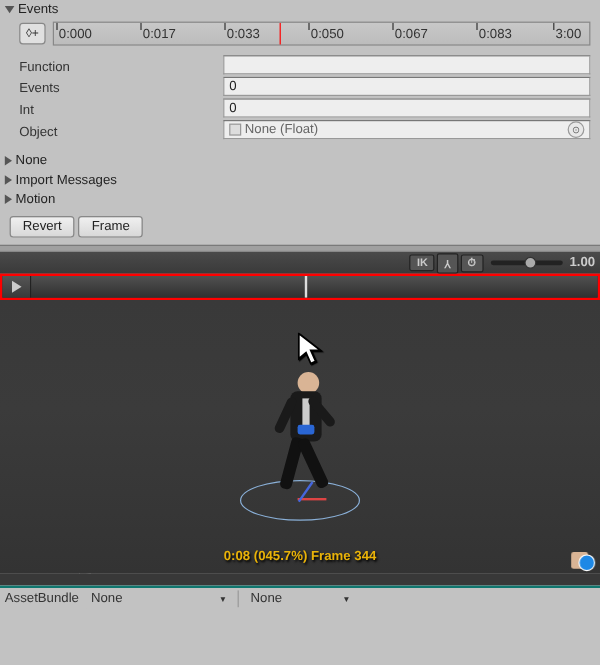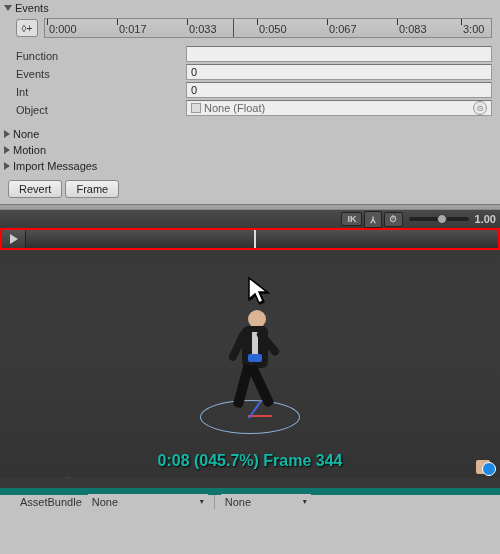--- a/index.html
+++ b/index.html
@@ -69,27 +69,27 @@
   .torso::after { content:''; position:absolute; left:10px; top:6px; width:6px; height:28px; background:#ccc; }
   .arm-l { position: absolute; top: 20px; left: 4px; width: 8px; height: 32px; background: #1a1a1a; border-radius: 4px; transform: rotate(25deg); }
   .arm-r { position: absolute; top: 18px; left: 34px; width: 8px; height: 30px; background: #1a1a1a; border-radius: 4px; transform: rotate(-40deg); }
   .leg-l { position: absolute; top: 54px; left: 8px; width: 10px; height: 44px; background: #111; border-radius: 4px; transform: rotate(15deg); }
   .leg-r { position: absolute; top: 54px; left: 26px; width: 10px; height: 44px; background: #111; border-radius: 4px; transform: rotate(-25deg); }
   .belt { position: absolute; top: 44px; left: 18px; width: 14px; height: 8px; background: #2a66d4; border-radius: 2px; }
   .gizmo-ring { position: absolute; top: 150px; left: 200px; width: 100px; height: 34px; border: 1px solid #8ab0d8; border-radius: 50%; }
   .gizmo-x { position: absolute; top: 165px; left: 248px; width: 24px; height: 2px; background: #d44; }
   .gizmo-z { position: absolute; top: 148px; left: 248px; width: 2px; height: 20px; background: #46d; transform: rotate(35deg); transform-origin: bottom; }
   
-  .frame-readout { position: absolute; bottom: 8px; left: 50%; transform: translateX(-50%); color: #14b8a6; font-weight: bold; text-shadow: 1px 1px 2px #000; font-size: 16px; }
+  .frame-readout { position: absolute; bottom: 8px; left: 50%; transform: translateX(-50%); color: #eab308; font-weight: bold; text-shadow: 1px 1px 2px #000; font-size: 11px; }
   .corner-avatar { position: absolute; bottom: 4px; right: 10px; width: 14px; height: 14px; background: #d9b495; border-radius: 2px; }
   .corner-dot { position: absolute; bottom: 2px; right: 4px; width: 14px; height: 14px; background: #1e88e5; border-radius: 50%; border: 1px solid #fff; }
   
   .dark-bar { height: 10px; background: #383838; }
   
-  .bottom-bar { height: 20px; background: #c2c2c2; display: flex; align-items: center; padding: 0 20px; gap: 6px; border-top: 7px solid #0f766e; }
+  .bottom-bar { height: 20px; background: #c2c2c2; display: flex; align-items: center; padding: 0 4px; gap: 6px; border-top: 2px solid #0f766e; }
   .bb-label { color: #333; }
   .bb-dd { flex: 0 0 120px; height: 15px; background: #c2c2c2; border: none; color: #333; display: flex; align-items: center; justify-content: space-between; padding: 0 4px; cursor: pointer; }
   .bb-sep { width: 1px; height: 14px; background: #999; }
   .dd-arrow { font-size: 8px; }
 </style>
 </head>
 <body>
 
 <div class="inspector">
 
@@ -148,25 +148,25 @@
       </div>
     </div>
   </div>
 
   <div class="section-header">
     <div class="foldout closed"></div>
     <span class="section-title">None</span>
   </div>
   <div class="section-header">
     <div class="foldout closed"></div>
+    <span class="section-title">Import Messages</span>
+  </div>
+  <div class="section-header">
+    <div class="foldout closed"></div>
     <span class="section-title">Motion</span>
-  </div>
-  <div class="section-header">
-    <div class="foldout closed"></div>
-    <span class="section-title">Import Messages</span>
   </div>
 
   <div class="btn-row">
     <button class="btn">Revert</button>
     <button class="btn">Frame</button>
   </div>
 
   <div class="divider"></div>
 
   <div class="preview-toolbar">

